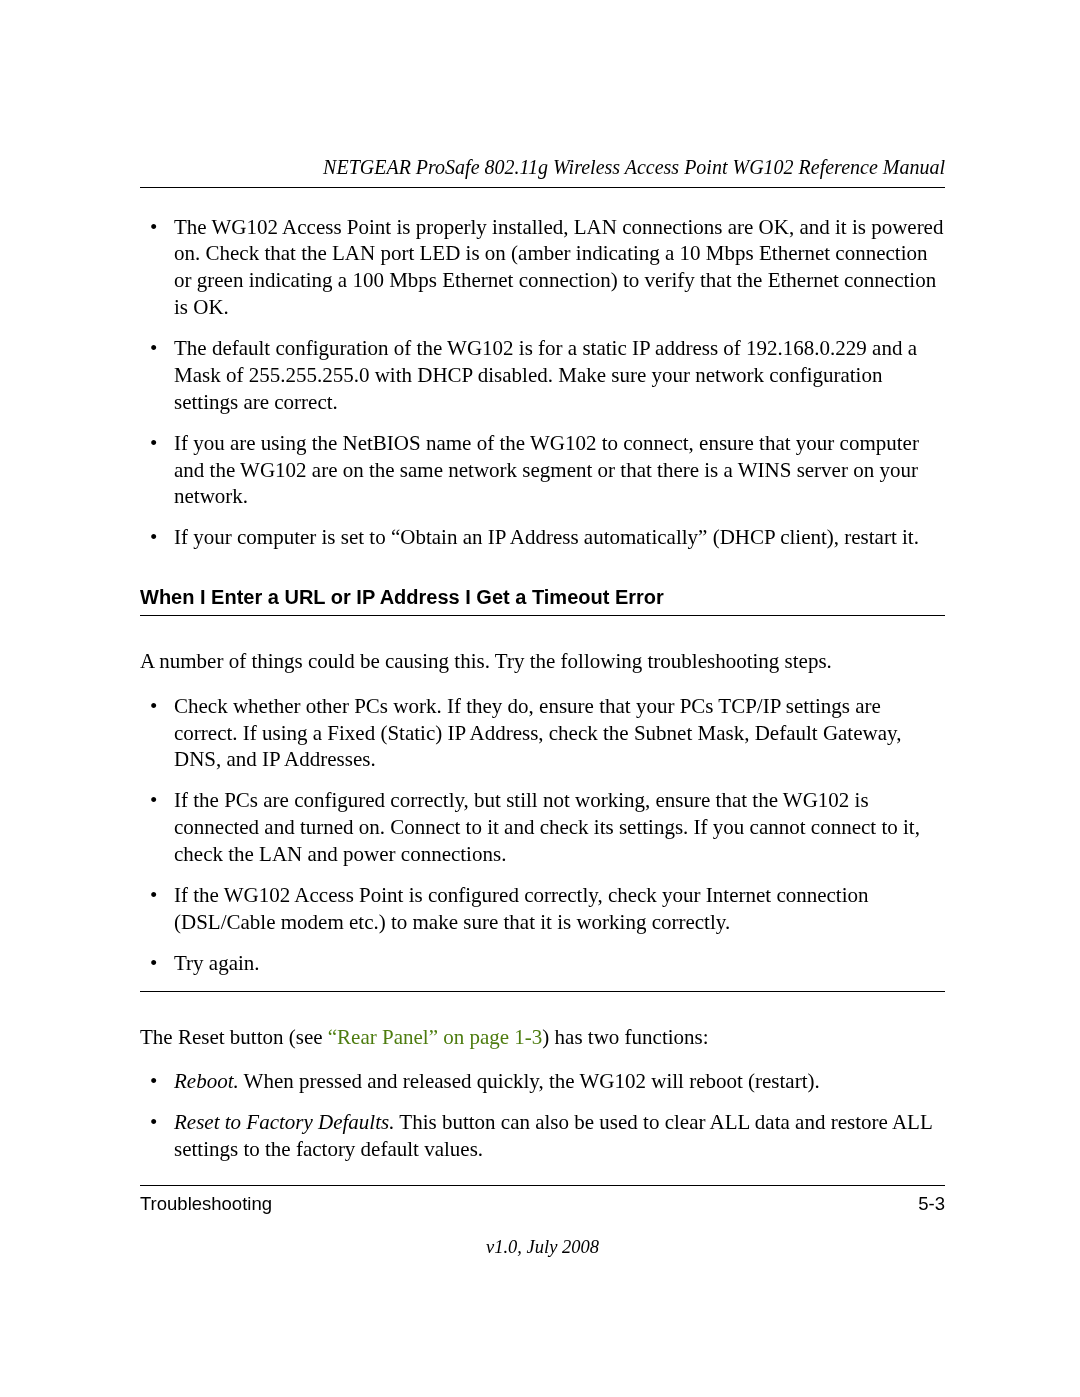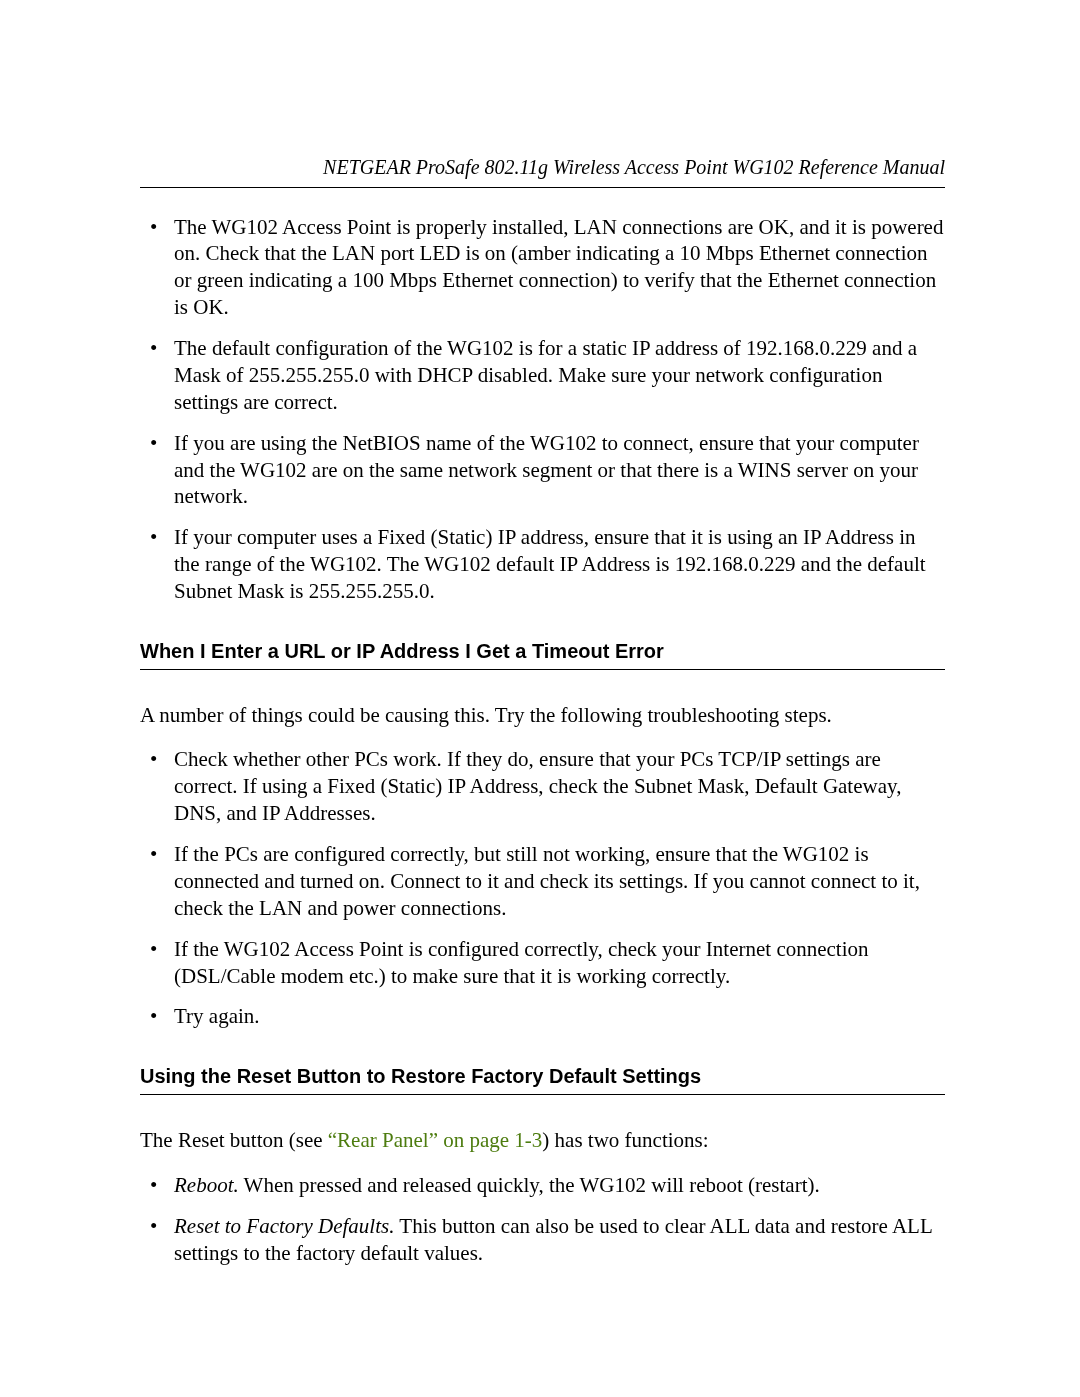--- a/index.html
+++ b/index.html
@@ -90,36 +90,35 @@
 
 <div class="page">
 
   <div class="running-head">NETGEAR ProSafe 802.11g Wireless Access Point WG102 Reference Manual</div>
   <hr class="hr">
 
   <ul class="bullets">
     <li>The WG102 Access Point is properly installed, LAN connections are OK, and it is powered on. Check that the LAN port LED is on (amber indicating a 10 Mbps Ethernet connection or green indicating a 100 Mbps Ethernet connection) to verify that the Ethernet connection is OK.</li>
     <li>The default configuration of the WG102 is for a static IP address of 192.168.0.229 and a Mask of 255.255.255.0 with DHCP disabled. Make sure your network configuration settings are correct.</li>
     <li>If you are using the NetBIOS name of the WG102 to connect, ensure that your computer and the WG102 are on the same network segment or that there is a WINS server on your network.</li>
-    <li>If your computer uses a Fixed (Static) IP address, ensure that it is using an IP Address in the range of the WG102. The WG102 default IP Address is 192.168.0.229 and the default Subnet Mask is 255.255.255.0.</li>
+    <li>If your computer is set to “Obtain an IP Address automatically” (DHCP client), restart it.</li>
   </ul>
 
   <h2 class="section">When I Enter a URL or IP Address I Get a Timeout Error</h2>
   <hr class="hr-thin">
 
   <p class="intro">A number of things could be causing this. Try the following troubleshooting steps.</p>
 
   <ul class="bullets" style="margin-top:18px;">
     <li>Check whether other PCs work. If they do, ensure that your PCs TCP/IP settings are correct. If using a Fixed (Static) IP Address, check the Subnet Mask, Default Gateway, DNS, and IP Addresses.</li>
     <li>If the PCs are configured correctly, but still not working, ensure that the WG102 is connected and turned on. Connect to it and check its settings. If you cannot connect to it, check the LAN and power connections.</li>
     <li>If the WG102 Access Point is configured correctly, check your Internet connection (DSL/Cable modem etc.) to make sure that it is working correctly.</li>
     <li>Try again.</li>
   </ul>
 
-  <h2 class="section">Using the Reset Button to Restore Factory Default Settings</h2>
   <hr class="hr-thin">
 
   <p class="intro">
     <span>The Reset button (see </span><span class="link">“Rear Panel” on page 1-3</span><span>) has two functions:</span>
   </p>
 
   <ul class="bullets" style="margin-top:18px;">
     <li>
       <span class="ital">Reboot.</span><span> When pressed and released quickly, the WG102 will reboot (restart).</span>
     </li>

